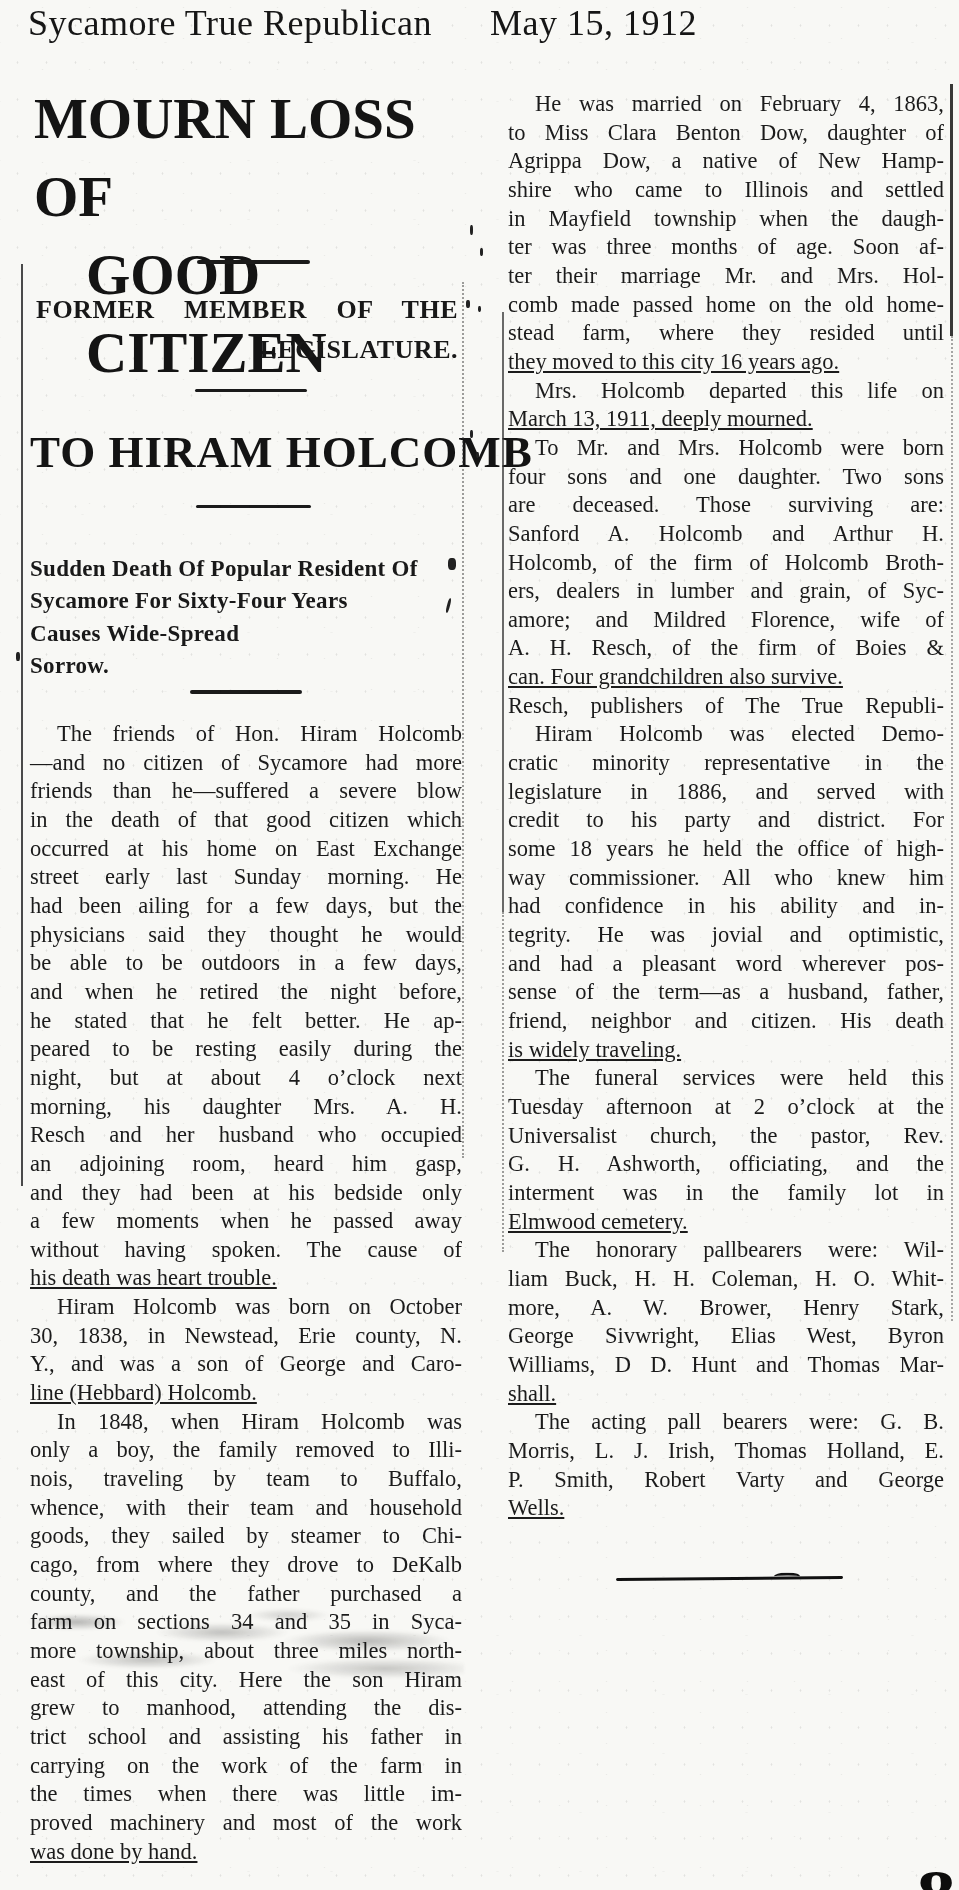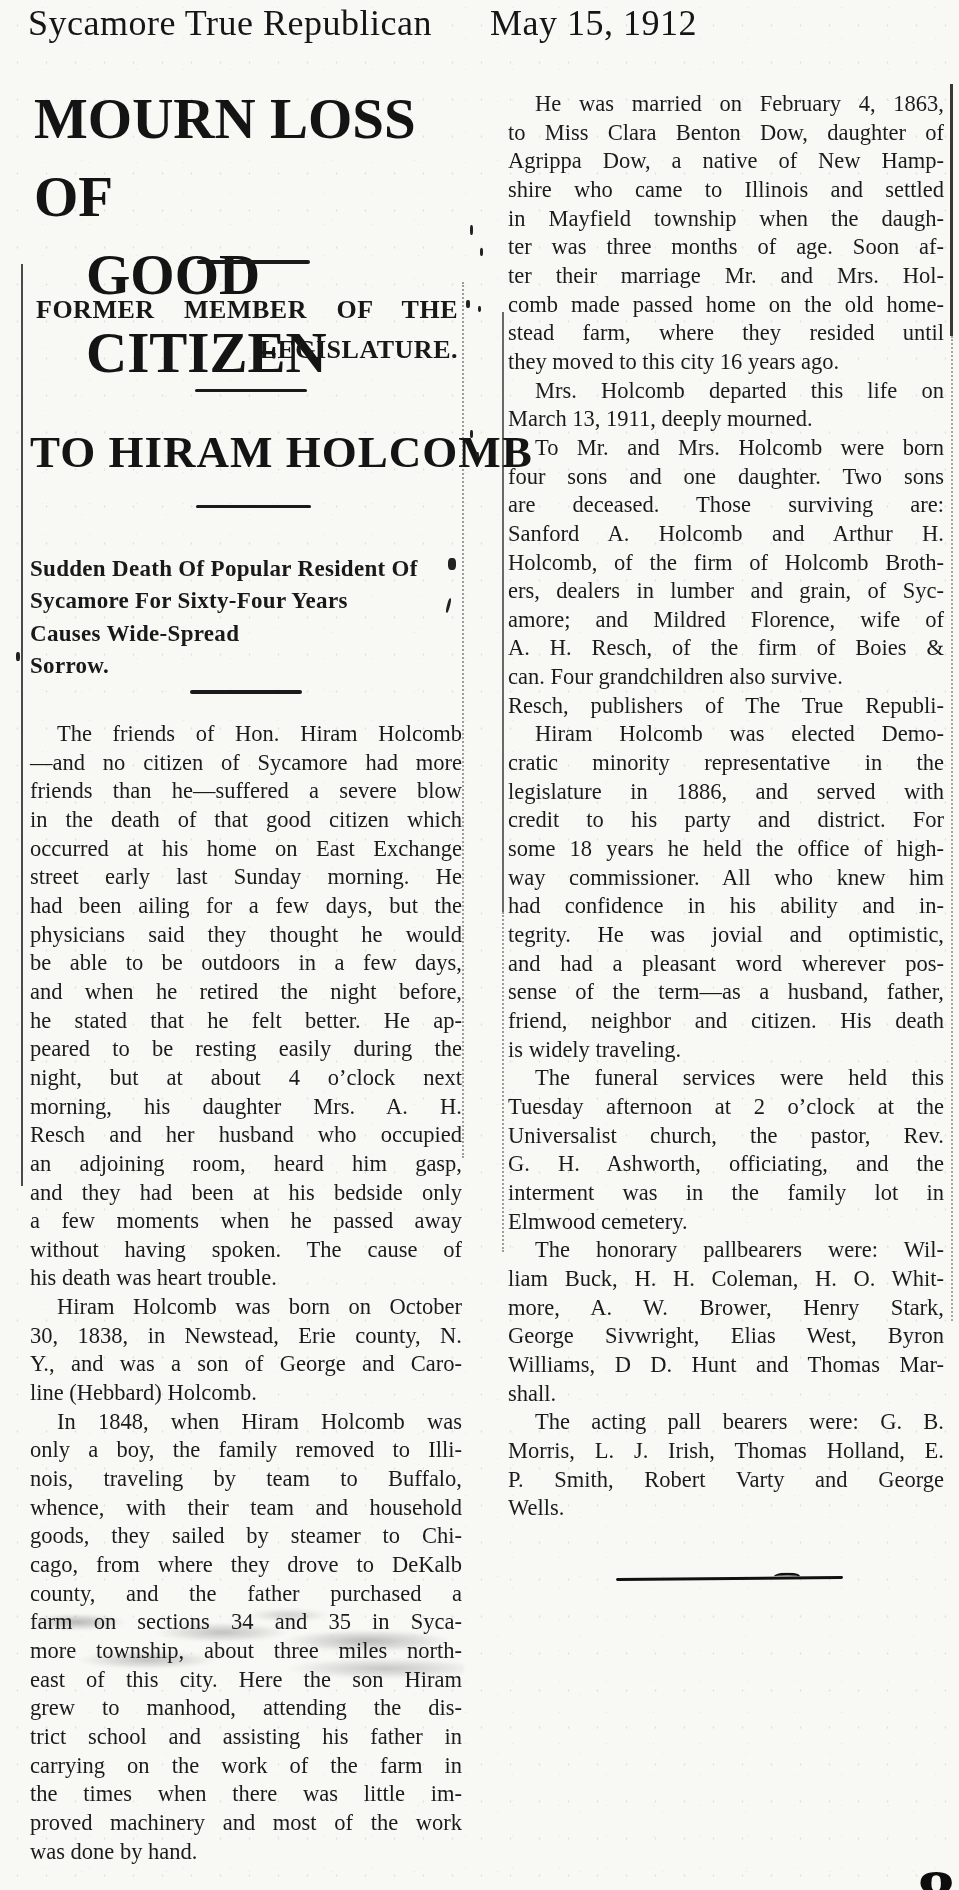--- a/index.html
+++ b/index.html
@@ -46,21 +46,21 @@
   }
   .deck{
     position:absolute;top:553px;left:30px;width:436px;
     font-weight:700;font-size:23px;line-height:32.4px;color:#191919;
     letter-spacing:.3px;
   }
   .bodycol{position:absolute;font-size:22.5px;line-height:28.65px;color:#1b1b1b;}
   #col-left-body{top:720px;left:30px;width:432px;}
   #col-right-body{top:90px;left:508px;width:436px;}
   .line{text-align:justify;text-align-last:justify;}
-  .line.last{text-align-last:left;}
+  .line.last{text-align-last:left;text-decoration:underline;}
   .line.first{text-indent:27px;}
   .v-rule{position:absolute;}
   .vr-left{left:21px;top:264px;height:922px;width:2px;background:#2c2c2c;opacity:.85;}
   .vr-mid{left:462px;top:282px;height:876px;width:0;border-left:2px dotted rgba(45,45,45,.45);}
   .vr-rcol-solid{left:502px;top:312px;height:600px;width:2px;background:#2c2c2c;opacity:.7;}
   .vr-rcol-dot{left:502px;top:912px;height:340px;width:0;border-left:2px dotted rgba(45,45,45,.45);}
   .vr-redge-solid{left:950px;top:84px;height:252px;width:3px;background:#222;opacity:.9;}
   .vr-redge-dot{left:951px;top:336px;height:985px;width:0;border-left:2px dotted rgba(40,40,40,.4);}
   .divider-end{
     position:absolute;top:1577px;left:616px;width:227px;height:3px;background:#111;

